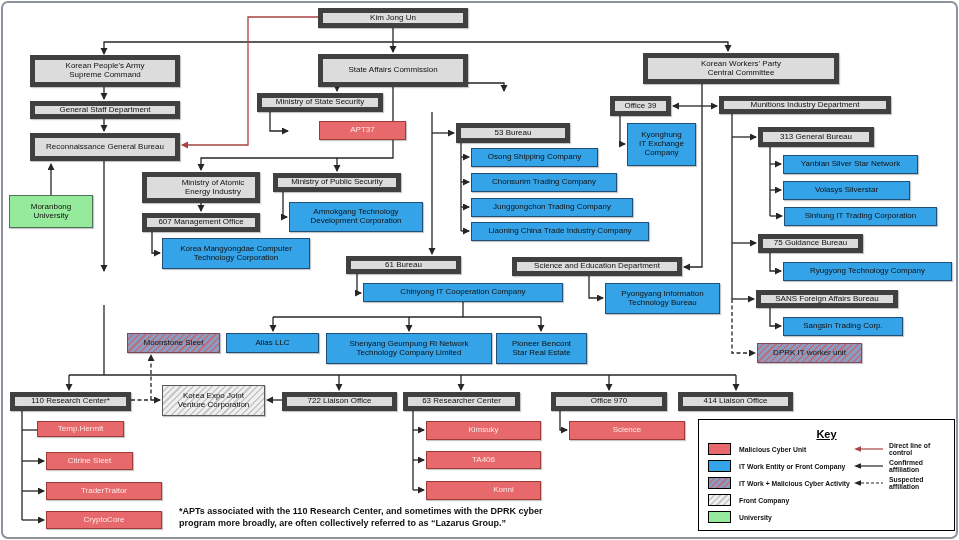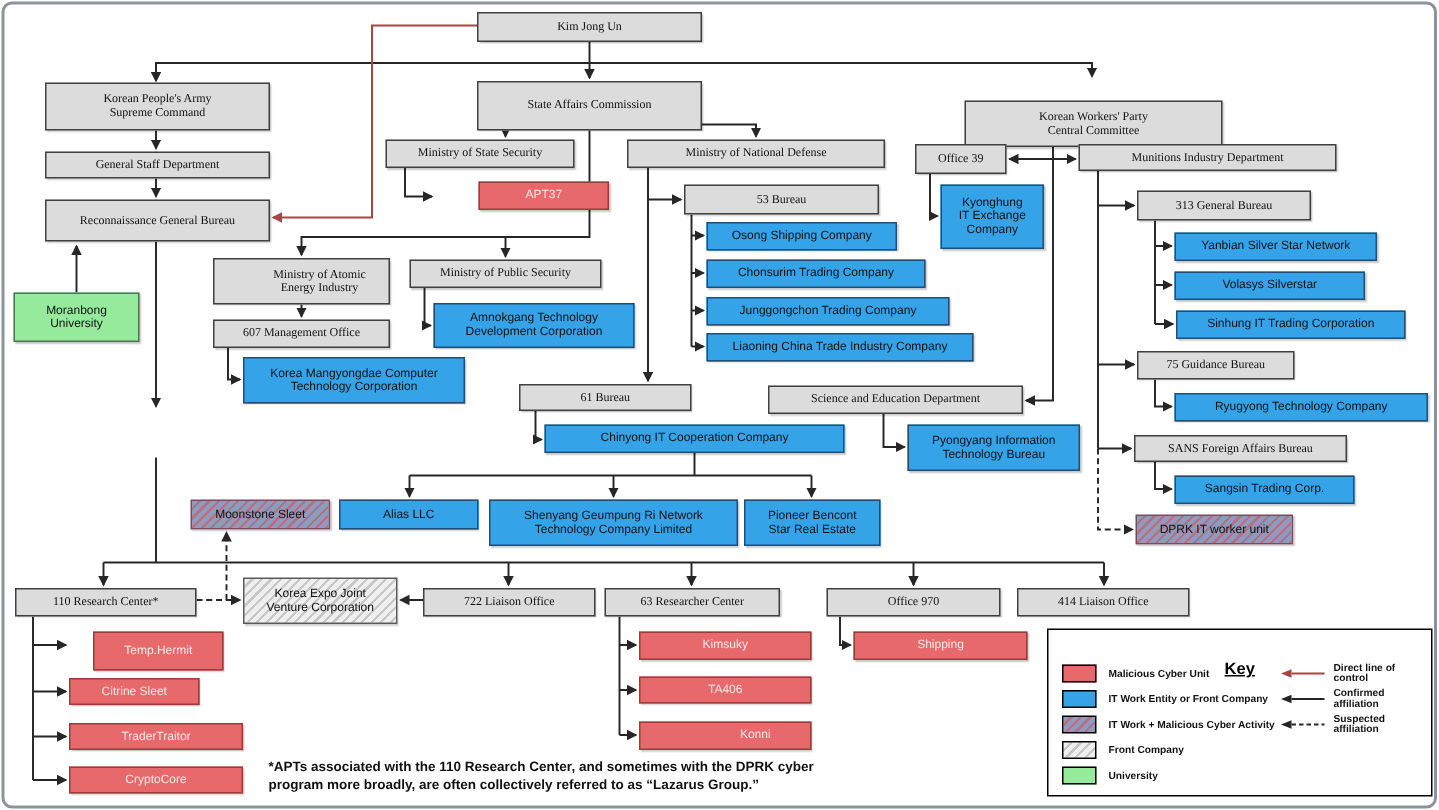--- a/index.html
+++ b/index.html
@@ -8,33 +8,33 @@
   #frame{position:absolute;left:1px;top:1px;width:953px;height:534px;
          border:2px solid #8d939c;border-radius:7px;pointer-events:none;z-index:5;}
   #edges{position:absolute;left:0;top:0;z-index:1;}
   .edge-solid{stroke:var(--line,#262626);stroke-width:1.3;fill:none;}
   .edge-dashed{stroke:var(--line,#262626);stroke-width:1.3;fill:none;stroke-dasharray:4 2.5;}
   .edge-red{stroke:var(--redLine,#A94442);stroke-width:1.3;fill:none;}
   #nodes{position:absolute;left:0;top:0;width:100%;height:100%;z-index:2;}
   .node{position:absolute;display:flex;align-items:center;justify-content:center;
         text-align:center;font-size:8px;line-height:1.12;color:#111;box-sizing:border-box;
         white-space:pre-line;box-shadow:1px 1px 1px rgba(0,0,0,0.22);}
-  .node.gray{background:var(--grayBox,#DCDCDC);border:1px solid #404040;font-family:Liberation Serif, serif;}
+  .node.gray{background:var(--grayBox,#DCDCDC);border:5px solid #404040;}
   .node.blue{background:var(--blue,#35A3E8);border:1px solid #1F4E79;}
   .node.red{background:var(--red,#E8696B);border:1px solid #9E3A38;color:#fbe9e9;}
   .node.green{background:var(--green,#95EB9B);border:1px solid #4d7358;}
   .node.hp{background:repeating-linear-gradient(135deg,var(--purple,#8A9CC2) 0px,var(--purple,#8A9CC2) 3px,#bb6f7c 3px,#bb6f7c 4.5px);
            border:1.2px solid #7c4a5c;}
   .node.hg{background:repeating-linear-gradient(135deg,#efefef 0px,#efefef 3px,#c7c7c7 3px,#c7c7c7 4.5px);
            border:1.2px solid #595959;}
   #footnote{position:absolute;left:179px;top:505px;width:390px;font-size:9px;font-weight:bold;
             color:#111;line-height:1.35;z-index:3;}
   #key{position:absolute;left:698px;top:419px;width:257px;height:112px;background:#fff;
        border:1.6px solid #000;box-sizing:border-box;z-index:4;}
-  #key-title{text-align:center;font-size:11px;font-weight:bold;text-decoration:underline;margin-top:20px;}
+  #key-title{text-align:center;font-size:11px;font-weight:bold;text-decoration:underline;margin-top:8px;}
   .krow{position:absolute;display:flex;align-items:center;height:14px;}
   .swatch{width:23px;height:12px;box-sizing:border-box;margin-right:8px;flex:none;}
   .swatch.red{background:var(--red,#E8696B);border:1px solid #000;}
   .swatch.blue{background:var(--blue,#35A3E8);border:1px solid #000;}
   .swatch.hp{background:repeating-linear-gradient(135deg,var(--purple,#8A9CC2) 0 3px,#bb6f7c 3px 4.5px);border:1px solid #000;}
   .swatch.hg{background:repeating-linear-gradient(135deg,#efefef 0 3px,#c7c7c7 3px 4.5px);border:1px solid #000;}
   .swatch.green{background:var(--green,#95EB9B);border:1px solid #000;}
   .klabel{font-size:6.8px;font-weight:bold;color:#111;}
   .karrow{width:34px;height:8px;margin-right:4px;flex:none;}
 </style>
@@ -130,38 +130,37 @@
       <div class="node gray" style="left: 257px; top: 93px; width: 126px; height: 19px;"><span>Ministry of State Security</span></div>
       <div class="node red" style="left: 290px; top: 121px; width: 87px; height: 19px; margin-left: 29px;"><span>APT37</span></div>
       <div class="node gray" style="left: 142px; top: 172px; width: 118px; height: 31px; padding-left: 24px;"><span>Ministry of Atomic
 Energy Industry</span></div>
       <div class="node gray" style="left: 142px; top: 213px; width: 118px; height: 19px;"><span>607 Management Office</span></div>
       <div class="node blue" style="left: 162px; top: 238px; width: 148px; height: 31px;"><span>Korea Mangyongdae Computer
 Technology Corporation</span></div>
       <div class="node gray" style="left: 273px; top: 173px; width: 128px; height: 19px;"><span>Ministry of Public Security</span></div>
       <div class="node blue" style="left: 289px; top: 202px; width: 134px; height: 30px;"><span>Amnokgang Technology
 Development Corporation</span></div>
-      <div class="node gray" style="left: 418px; top: 93px; width: 172px; height: 19px;"><span>Ministry of National Defense</span></div>
-      <div class="node gray" style="left: 456px; top: 123px; width: 130px; height: 20px;"><span>53 Bureau</span></div>
+      <div class="node gray" style="left: 456px; top: 123px; width: 114px; height: 20px;"><span>53 Bureau</span></div>
       <div class="node blue" style="left: 471px; top: 148px; width: 127px; height: 19px;"><span>Osong Shipping Company</span></div>
       <div class="node blue" style="left: 471px; top: 173px; width: 146px; height: 19px;"><span>Chonsurim Trading Company</span></div>
       <div class="node blue" style="left: 471px; top: 198px; width: 162px; height: 19px;"><span>Junggongchon Trading Company</span></div>
       <div class="node blue" style="left: 471px; top: 222px; width: 178px; height: 19px;"><span>Liaoning China Trade Industry Company</span></div>
       <div class="node gray" style="left: 346px; top: 256px; width: 115px; height: 18px;"><span>61 Bureau</span></div>
       <div class="node blue" style="left: 363px; top: 283px; width: 200px; height: 19px;"><span>Chinyong IT Cooperation Company</span></div>
       <div class="node gray" style="left: 512px; top: 257px; width: 170px; height: 19px;"><span>Science and Education Department</span></div>
       <div class="node blue" style="left: 605px; top: 283px; width: 115px; height: 31px;"><span>Pyongyang Information
 Technology Bureau</span></div>
       <div class="node blue" style="left: 226px; top: 333px; width: 93px; height: 20px; justify-content: center;"><span>Alias LLC</span></div>
       <div class="node blue" style="left: 326px; top: 333px; width: 166px; height: 31px;"><span>Shenyang Geumpung Ri Network
 Technology Company Limited</span></div>
       <div class="node blue" style="left: 496px; top: 333px; width: 91px; height: 31px;"><span>Pioneer Bencont
 Star Real Estate</span></div>
       <div class="node hp" style="left: 127px; top: 333px; width: 93px; height: 20px;"><span>Moonstone Sleet</span></div>
-      <div class="node gray" style="left: 643px; top: 67px; width: 172px; height: 31px;"><span>Korean Workers' Party
+      <div class="node gray" style="left: 643px; top: 53px; width: 196px; height: 31px;"><span>Korean Workers' Party
 Central Committee</span></div>
       <div class="node gray" style="left: 610px; top: 96px; width: 61px; height: 20px;"><span>Office 39</span></div>
       <div class="node blue" style="left: 627px; top: 123px; width: 69px; height: 43px;"><span>Kyonghung
 IT Exchange
 Company</span></div>
       <div class="node gray" style="left: 719px; top: 96px; width: 172px; height: 18px;"><span>Munitions Industry Department</span></div>
       <div class="node gray" style="left: 758px; top: 127px; width: 116px; height: 20px;"><span>313 General Bureau</span></div>
       <div class="node blue" style="left: 783px; top: 155px; width: 135px; height: 19px;"><span>Yanbian Silver Star Network</span></div>
       <div class="node blue" style="left: 783px; top: 181px; width: 127px; height: 19px;"><span>Volasys Silverstar</span></div>
       <div class="node blue" style="left: 784px; top: 207px; width: 153px; height: 19px;"><span>Sinhung IT Trading Corporation</span></div>
@@ -170,28 +169,28 @@
       <div class="node gray" style="left: 756px; top: 290px; width: 142px; height: 18px;"><span>SANS Foreign Affairs Bureau</span></div>
       <div class="node blue" style="left: 783px; top: 317px; width: 120px; height: 19px;"><span>Sangsin Trading Corp.</span></div>
       <div class="node hp" style="left: 757px; top: 343px; width: 105px; height: 20px;"><span>DPRK IT worker unit</span></div>
       <div class="node gray" style="left: 10px; top: 392px; width: 121px; height: 19px;"><span>110 Research Center*</span></div>
       <div class="node hg" style="left: 162px; top: 385px; width: 103px; height: 31px;"><span>Korea Expo Joint
 Venture Corporation</span></div>
       <div class="node gray" style="left: 282px; top: 392px; width: 115px; height: 19px;"><span>722 Liaison Office</span></div>
       <div class="node gray" style="left: 403px; top: 392px; width: 117px; height: 19px;"><span>63 Researcher Center</span></div>
       <div class="node gray" style="left: 551px; top: 392px; width: 116px; height: 19px;"><span>Office 970</span></div>
       <div class="node gray" style="left: 678px; top: 392px; width: 115px; height: 19px;"><span>414 Liaison Office</span></div>
-      <div class="node red" style="left: 62px; top: 421px; width: 87px; height: 26px;"><span>Temp.Hermit</span></div>
+      <div class="node red" style="left: 37px; top: 421px; width: 87px; height: 16px;"><span>Temp.Hermit</span></div>
       <div class="node red" style="left: 46px; top: 452px; width: 87px; height: 18px;"><span>Citrine Sleet</span></div>
       <div class="node red" style="left: 46px; top: 482px; width: 116px; height: 18px;"><span>TraderTraitor</span></div>
       <div class="node red" style="left: 46px; top: 511px; width: 116px; height: 18px;"><span>CryptoCore</span></div>
       <div class="node red" style="left: 426px; top: 421px; width: 115px; height: 19px;"><span>Kimsuky</span></div>
       <div class="node red" style="left: 426px; top: 451px; width: 115px; height: 18px;"><span>TA406</span></div>
       <div class="node red" style="left: 426px; top: 481px; width: 115px; height: 19px; padding-left: 40px;"><span>Konni</span></div>
-      <div class="node red" style="left: 569px; top: 421px; width: 116px; height: 19px;"><span>Shipping</span></div>
+      <div class="node red" style="left: 569px; top: 421px; width: 116px; height: 19px;"><span>Science</span></div>
     </div>
 
   <div id="footnote">
     <span style="display:block;">*APTs associated with the 110 Research Center, and sometimes with the DPRK cyber</span>
     <span style="display:block;">program more broadly, are often collectively referred to as “Lazarus Group.”</span>
   </div>
 
   <div id="key">
     <div id="key-title">Key</div>
     <div class="krow" style="left:9px;top:22px;">

